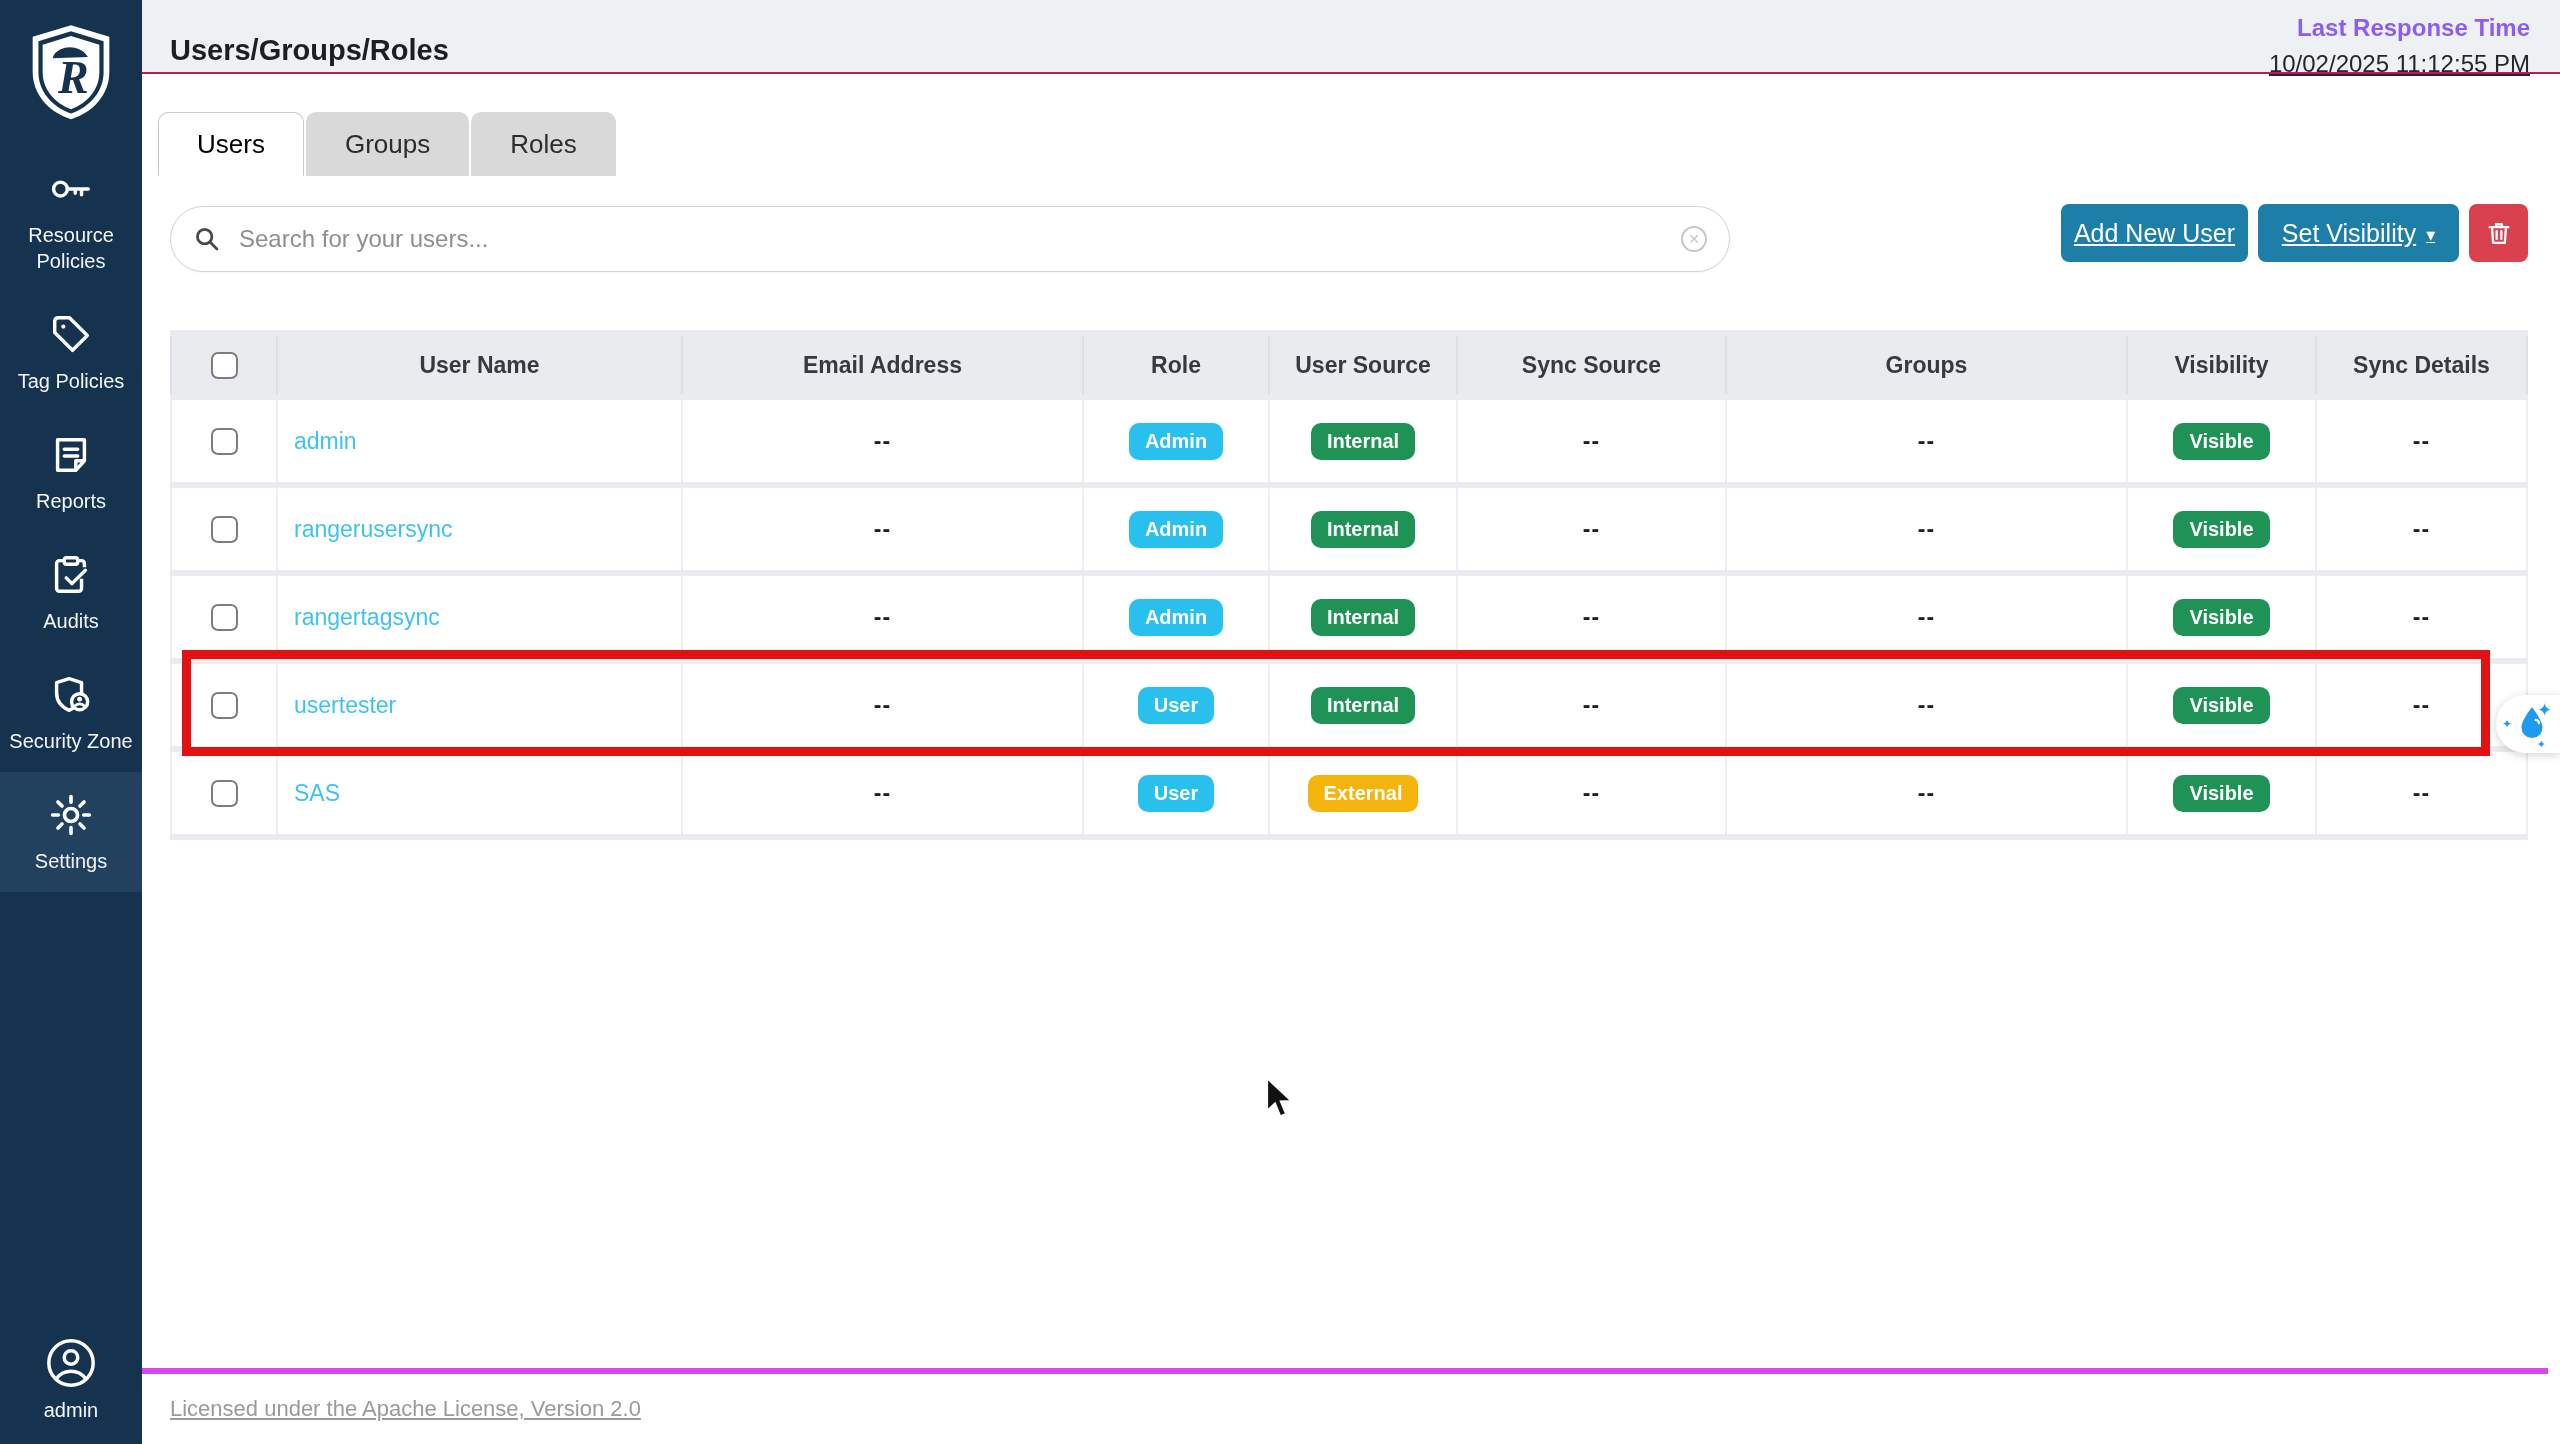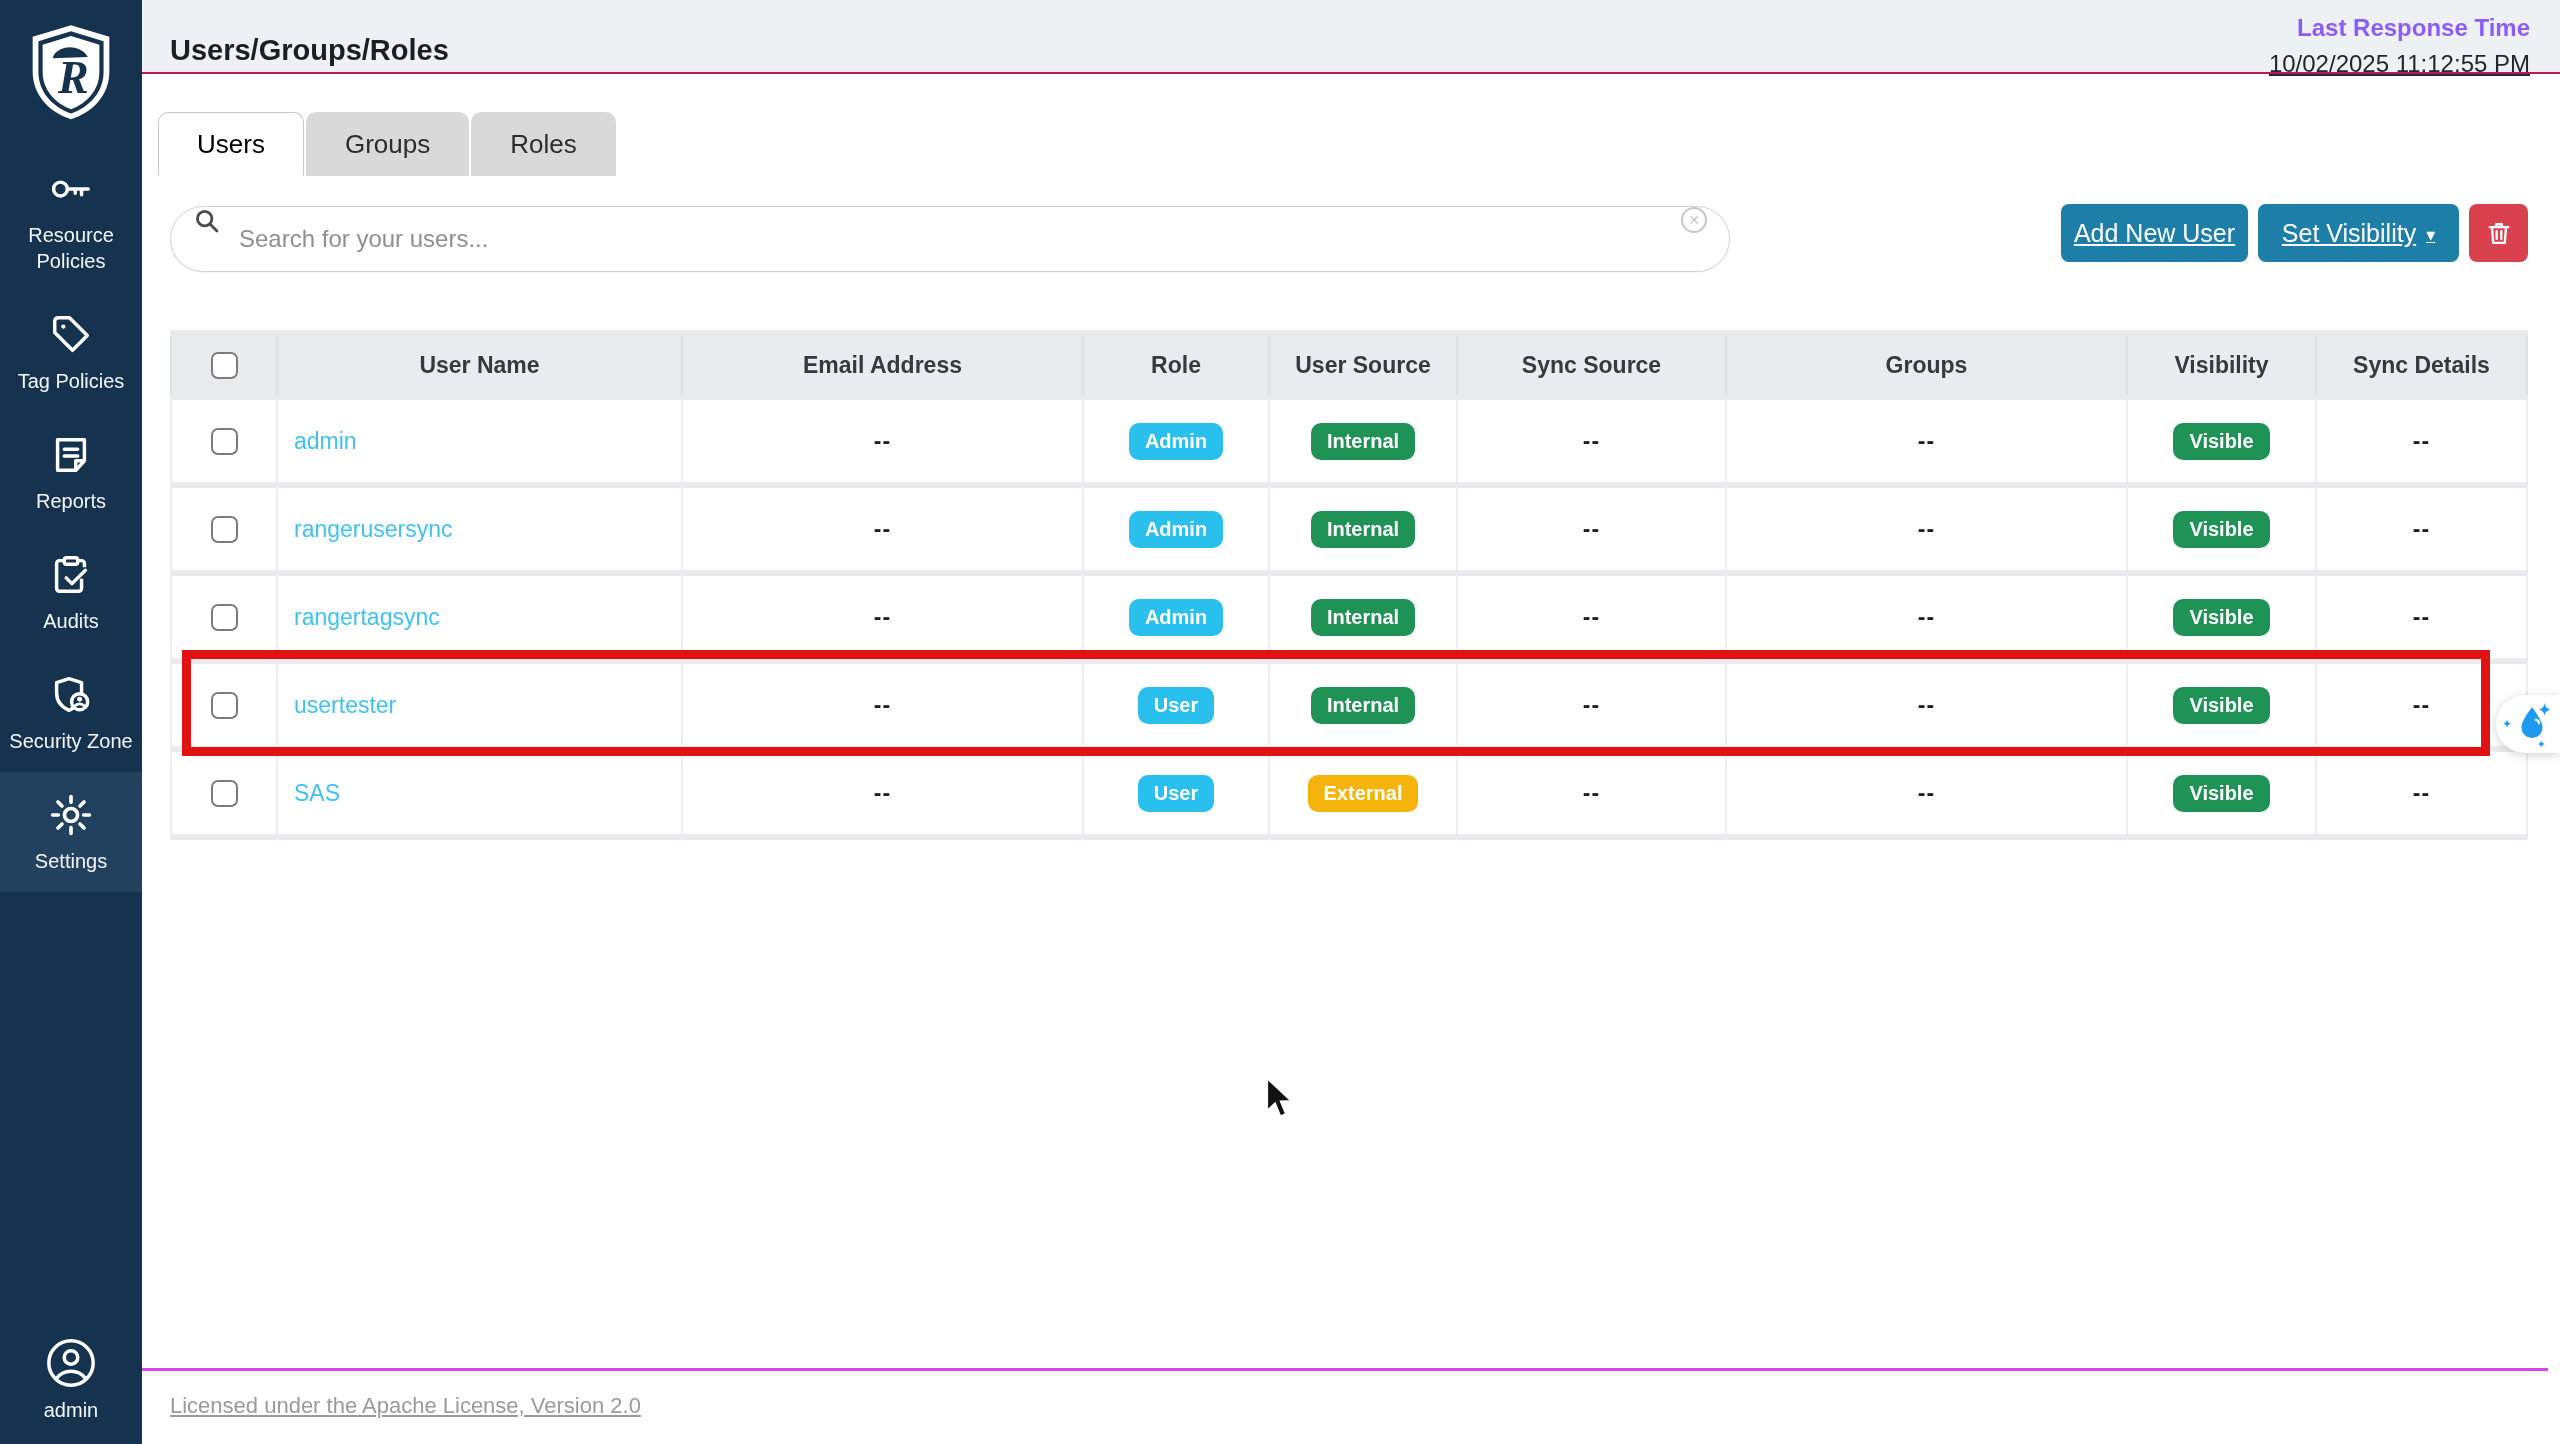--- a/index.html
+++ b/index.html
@@ -56,21 +56,21 @@
   }
   .tab.active {
     background:#ffffff; color:#000;
     border:1px solid #c9c9c9; border-bottom:1px solid #ffffff;
   }
 
   
   .search-box {
     position:absolute; left:170px; top:206px; width:1560px; height:66px;
     background:#fff; border:1px solid #d2d2d2; border-radius:33px;
-    display:flex; padding:0 22px; gap:18px;
+    display:flex; align-items:center; padding:0 22px; gap:18px;
     box-shadow:0 1px 2px rgba(0,0,0,0.04);
   }
   .search-box svg { width:28px; height:28px; flex:0 0 auto; }
   .search-box input {
     flex:1; border:none; outline:none; font-size:24px; color:#333;
     font-family:"Liberation Sans", sans-serif; background:transparent;
   }
   .search-box input::placeholder { color:#8f8f8f; }
   .clear-icon {
     flex:0 0 auto; width:26px; height:26px; border-radius:50%;
@@ -136,21 +136,21 @@
   }
   .float-widget svg { position:absolute; left:18px; top:10px; width:36px; height:38px; }
   .sparkle { position:absolute; color:#1e9bf0; }
   .sp1 { right:8px; top:4px; font-size:18px; }
   .sp2 { left:6px; top:22px; font-size:12px; }
   .sp3 { right:14px; bottom:2px; font-size:11px; }
 
   
   .footer {
     position:absolute; left:142px; right:12px; top:1368px; height:76px;
-    border-top:3px solid #d946ef; padding:22px 0 0 28px; background:#fff;
+    border-top:6px solid #d946ef; padding:22px 0 0 28px; background:#fff;
   }
   .footer a { font-size:22px; color:#9a9a9a; text-decoration:underline; cursor:pointer; }
 
   
   .cursor { position:absolute; left:1263px; top:1076px; z-index:20; pointer-events:none; }
 </style>
 </head>
 <body>
 
 <div class="sidebar">

